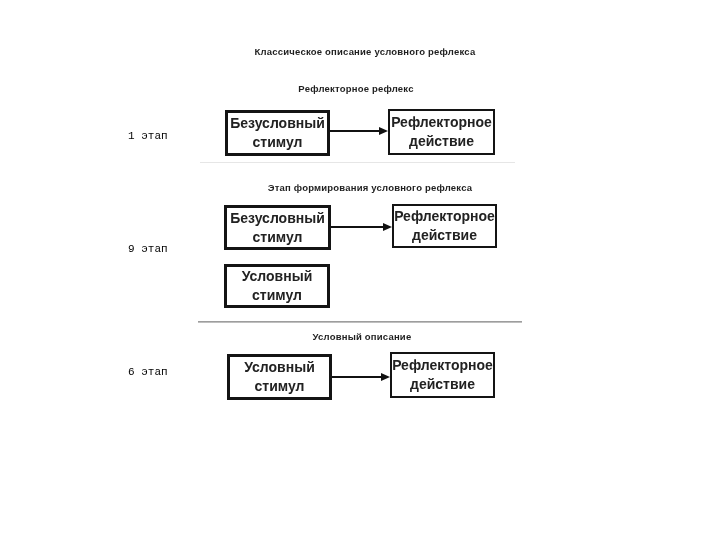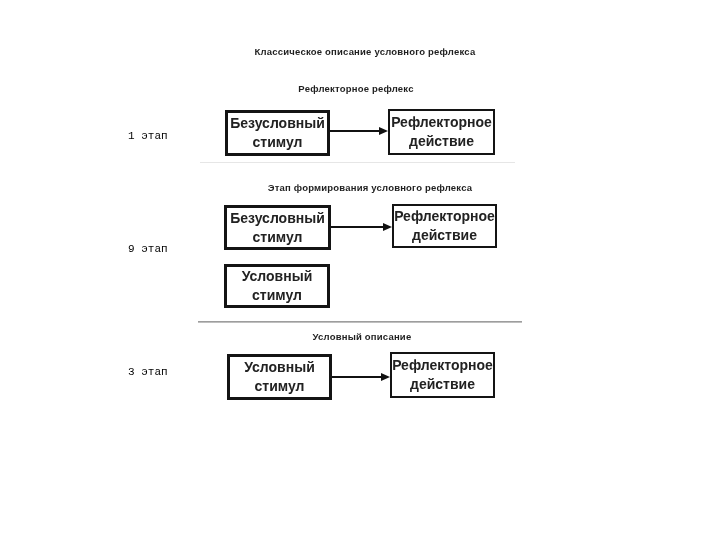--- a/index.html
+++ b/index.html
@@ -114,21 +114,21 @@
   <div class="node" style="left:392px; top:204px; width:105px; height:44px;">Рефлекторное
 действие</div>
 
   <div class="node node--thick" style="left:224px; top:264px; width:106px; height:44px;">Условный
 стимул</div>
 
   <div class="divider" style="left:198px; top:321px; width:324px;"></div>
 
   <div class="heading" style="left:362px; top:331px;">Условный описание</div>
 
-  <div class="stage-label" style="left:128px; top:366px;">3 этап</div>
+  <div class="stage-label" style="left:128px; top:366px;">6 этап</div>
 
   <div class="node node--thick" style="left:227px; top:354px; width:105px; height:46px;">Условный
 стимул</div>
 
   <div class="arrow" style="left:332px; top:373px; width:58px;">
     <div class="arrow-line"></div>
     <div class="arrow-head"></div>
   </div>
 
   <div class="node" style="left:390px; top:352px; width:105px; height:46px;">Рефлекторное

